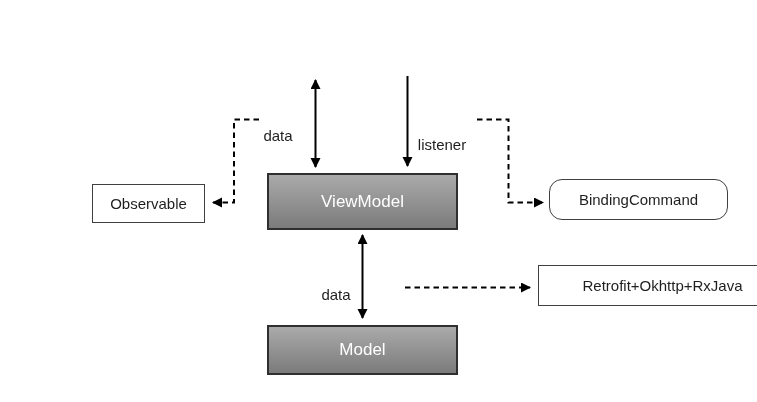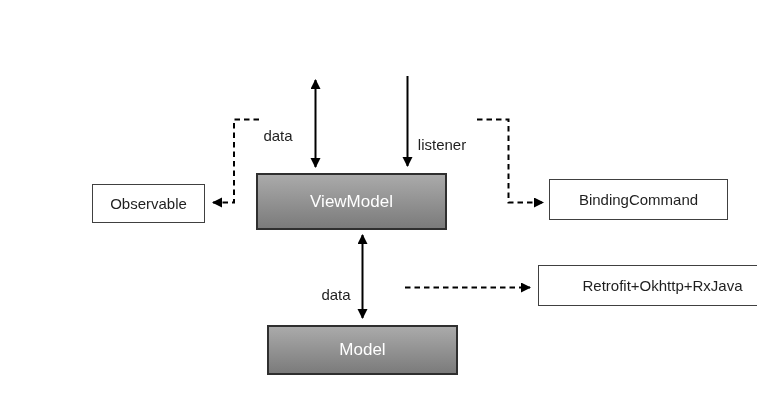--- a/index.html
+++ b/index.html
@@ -44,24 +44,24 @@
   .edge-label {
     position: absolute;
     font-size: 15px;
     color: #1f1f1f;
     text-align: center;
     white-space: nowrap;
     margin-top: 18px;
   }
   
   .node-view        { left: 263px; top: 10px;  width: 190px; height: 62px; }
-  .node-viewmodel   { left: 256px; top: 173px; width: 191px; height: 57px; }
+  .node-viewmodel   { left: 267px; top: 173px; width: 191px; height: 57px; }
   .node-model       { left: 267px; top: 325px; width: 191px; height: 50px; }
   .node-observable  { left: 92px;  top: 184px; width: 113px; height: 39px; }
-  .node-bindingcommand { left: 549px; top: 179px; width: 179px; height: 41px; }
+  .node-bindingcommand { left: 549px; top: 179px; width: 179px; height: 41px; border-radius: 13px; }
   .node-retrofit    { left: 538px; top: 265px; width: 249px; height: 41px; }
   
   .label-data-top   { left: 254px; top: 109px; width: 48px; }
   .label-listener   { left: 412px; top: 118px; width: 60px; }
   .label-data-mid   { left: 312px; top: 268px; width: 48px; }
 </style>
 </head>
 <body>
 
 <div class="canvas">

